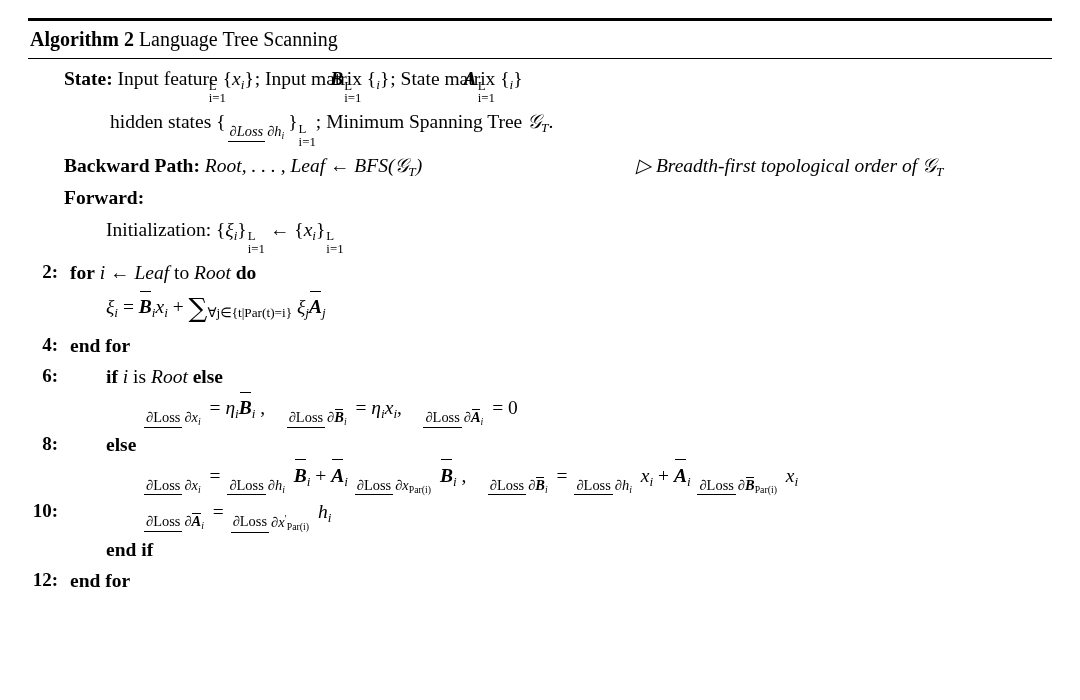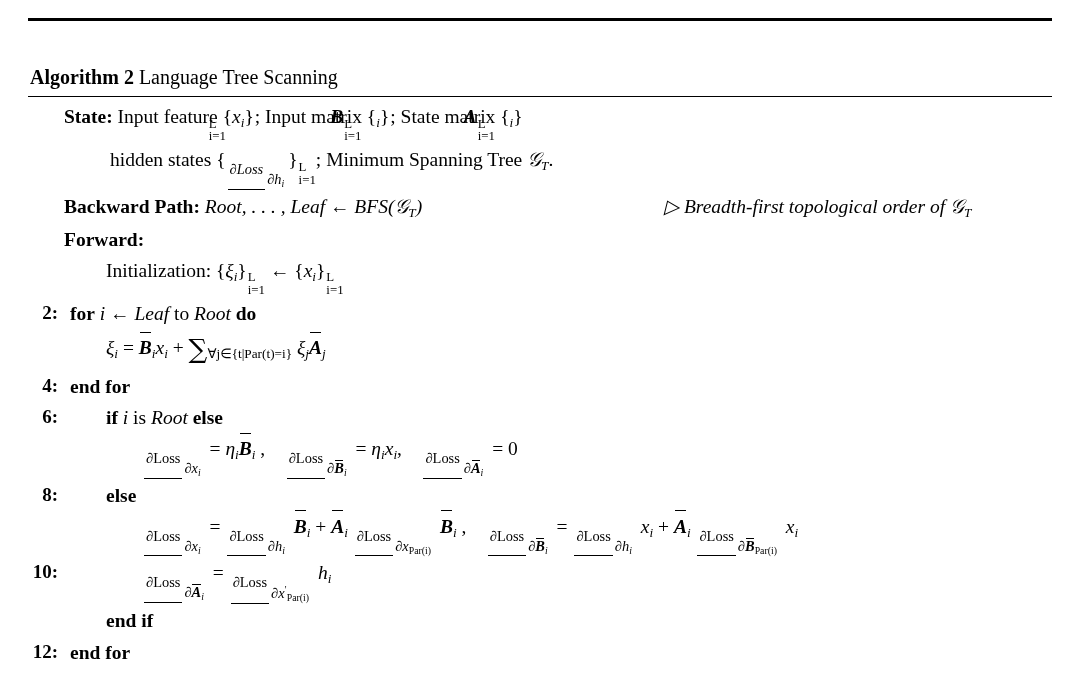--- a/index.html
+++ b/index.html
@@ -32,21 +32,20 @@
     width: 100%;
   }
   .rule-mid {
     border-top: 1.5px solid #000;
     width: 100%;
   }
   .title-line {
     font-size: 20px;
     padding: 5px 2px 5px 2px;
     line-height: 1.35;
-    margin-top: 38px;
   }
   .title-line .bold { font-weight: bold; }
   .body {
     font-size: 19.5px;
     line-height: 1.5;
     padding: 4px 2px 6px 2px;
   }
   .ln {
     display: flex;
     align-items: flex-start;
@@ -66,21 +65,21 @@
     flex: 1 1 auto;
     position: relative;
   }
   .ind1 { padding-left: 6px; }
   .ind2 { padding-left: 42px; }
   .ind3 { padding-left: 78px; }
   .kw { font-weight: bold; }
   .it { font-style: italic; }
   .cmt {
     position: absolute;
-    left: 600px;
+    left: 572px;
     top: 0;
     font-style: italic;
     white-space: nowrap;
   }
   .hangind {
     padding-left: 46px;
     text-indent: -46px;
   }
   .hangind2 {
     padding-left: 46px;
@@ -92,21 +91,21 @@
   .frac {
     display: inline-flex;
     flex-direction: row;
     vertical-align: -0.55em;
     text-align: right;
     font-size: 0.74em;
     line-height: 1.08;
     margin: 0 2px;
   }
   .frac .nu { border-bottom: 1px solid #000; padding: 0 2px; }
-  .frac .de { padding: 0 2px; margin-top: 10px; }
+  .frac .de { padding: 0 2px; }
   .sub { font-size: 0.68em; vertical-align: -0.3em; }
   .sup { font-size: 0.68em; vertical-align: 0.55em; }
   .subsup {
     display: inline-flex;
     flex-direction: column;
     vertical-align: -0.35em;
     font-size: 0.66em;
     line-height: 1.0;
     text-align: left;
     margin-left: 1px;

